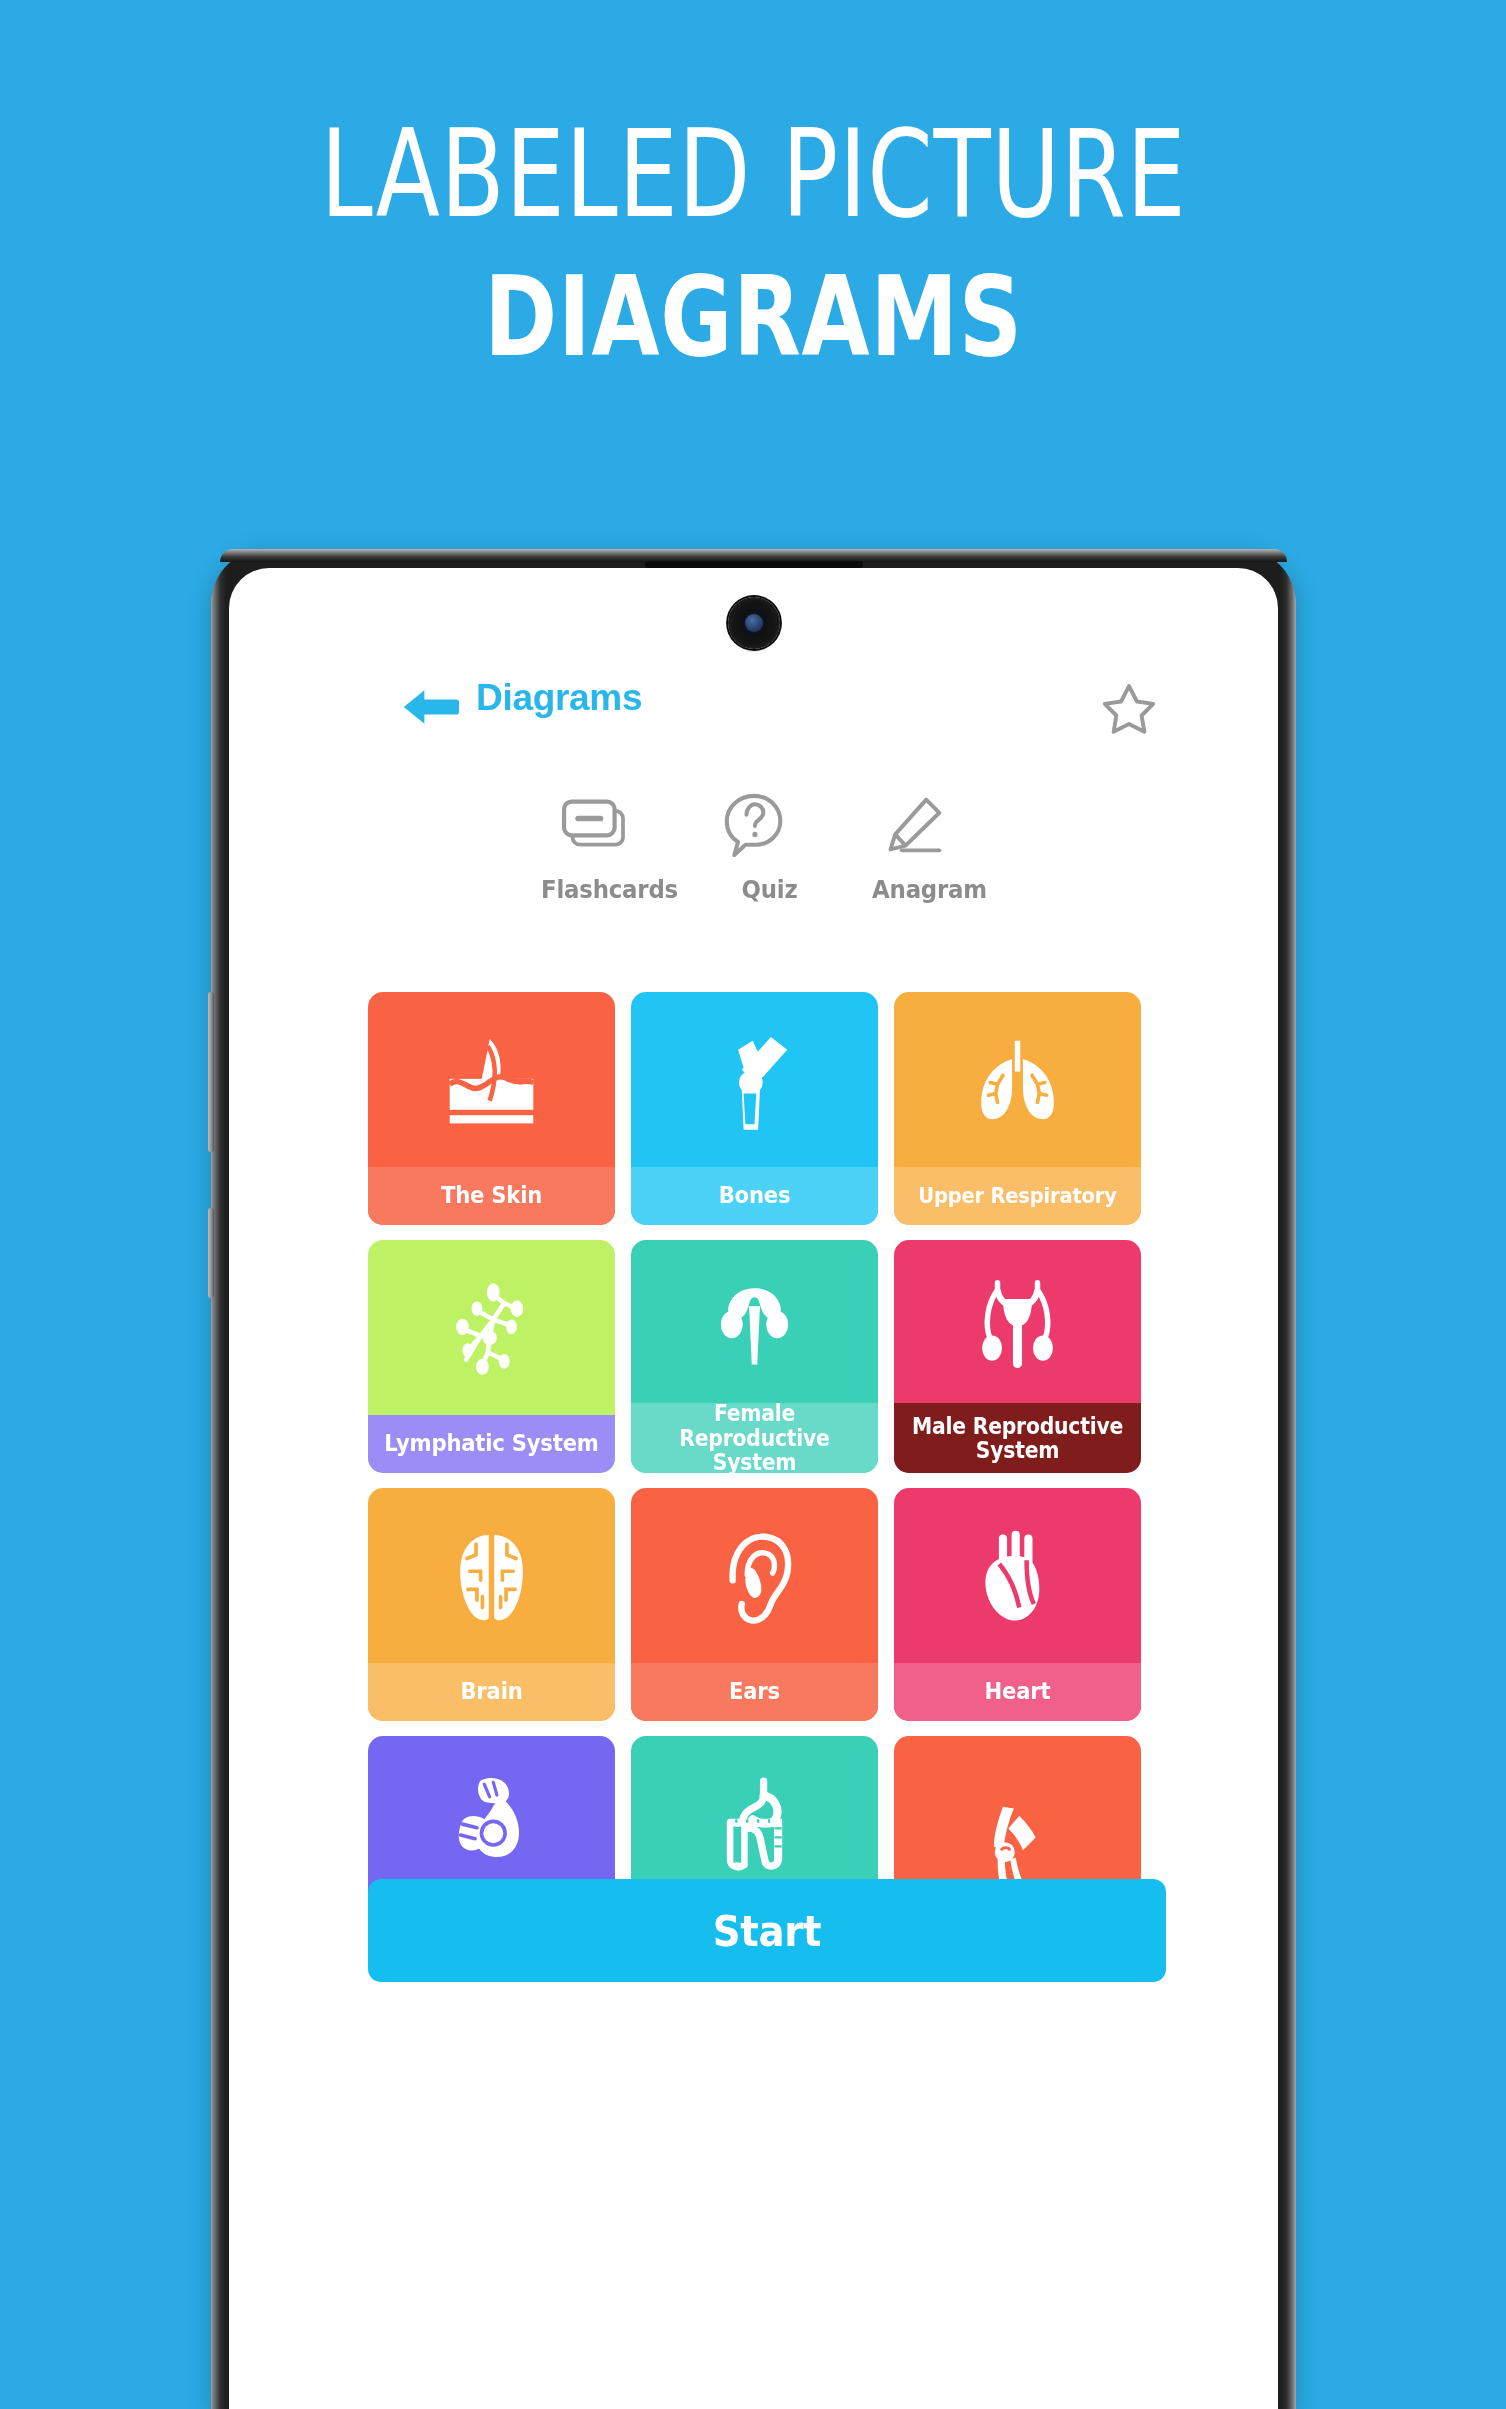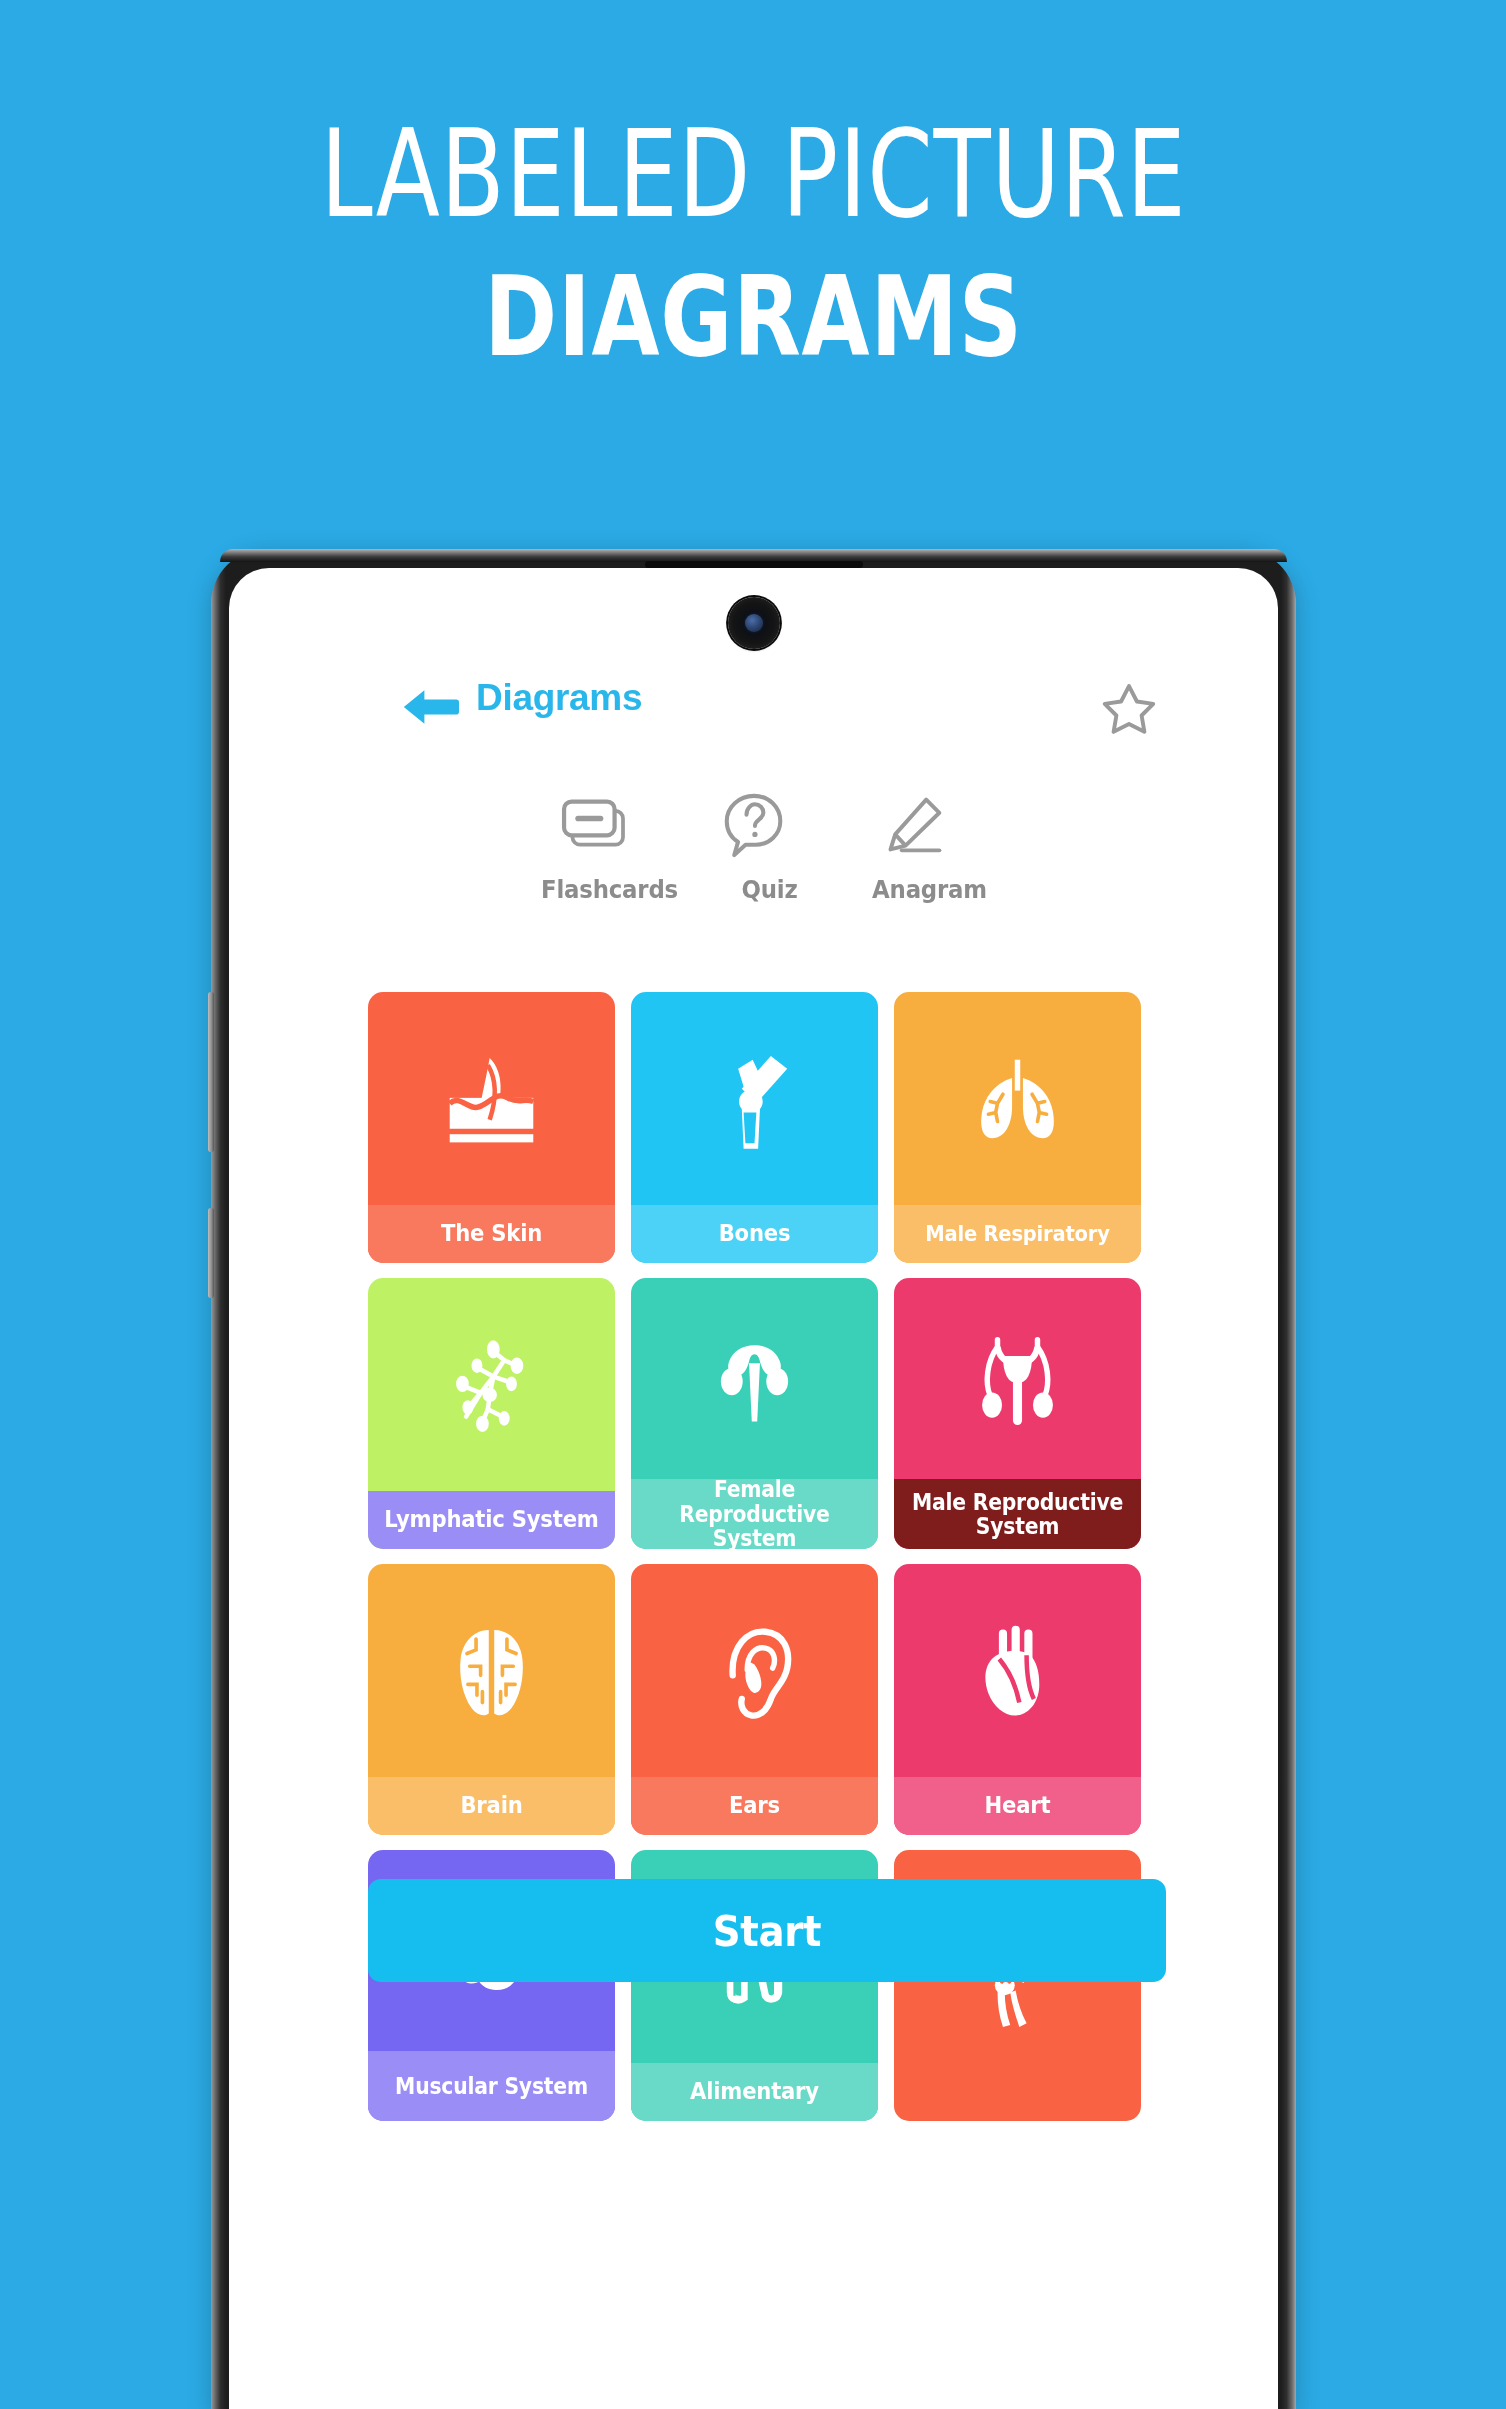--- a/index.html
+++ b/index.html
@@ -115,21 +115,21 @@
     margin-left:32px;
   }
 
   
   .grid{
     position:absolute;left:139px;top:424px;width:798px;
     display:grid;grid-template-columns:repeat(3,247px);
     gap:15px 16px;
   }
   .tile{
-    width:247px;height:271px;border-radius:15px;overflow:hidden;
+    width:247px;height:233px;border-radius:15px;overflow:hidden;
     display:flex;flex-direction:column;position:relative;
   }
   .tile-ico{
     flex:1;display:flex;align-items:center;justify-content:center;
     padding-top:5.6px;
   }
   .tile-label{
     height:58px;display:flex;align-items:center;justify-content:center;
     text-align:center;padding:0 5.6px;
     color:#fff;font-weight:700;font-size:23.5px;line-height:1.08;
@@ -248,21 +248,21 @@
       <div class="tile" style="background:#F8AD3F">
         <div class="tile-ico">
           <svg viewBox="0 0 120 120" width="109" height="109">
             <rect x="57" y="14" width="6" height="34" fill="#fff"></rect>
             <path d="M54 34 C34 40 20 58 20 82 C20 96 26 102 36 100 C48 97 54 82 54 66 Z" fill="#fff"></path>
             <path d="M66 34 C86 40 100 58 100 82 C100 96 94 102 84 100 C72 97 66 82 66 66 Z" fill="#fff"></path>
             <path d="M44 52 L38 62 M38 62 L30 60 M38 62 L36 72 M36 72 L28 74 M36 72 L38 82" stroke="#F8AD3F" stroke-width="4" fill="none" stroke-linecap="round"></path>
             <path d="M76 52 L82 62 M82 62 L90 60 M82 62 L84 72 M84 72 L92 74 M84 72 L82 82" stroke="#F8AD3F" stroke-width="4" fill="none" stroke-linecap="round"></path>
           </svg>
         </div>
-        <div class="tile-label" style="background:#F9BE67;font-size:21.7px">Male Respiratory</div>
+        <div class="tile-label" style="background:#F9BE67;font-size:21.7px">Upper Respiratory</div>
       </div>
 
       <div class="tile" style="background:#bef264">
         <div class="tile-ico">
           <svg viewBox="0 0 120 120" width="109" height="109">
             <g stroke="#fff" stroke-width="5" fill="none" stroke-linecap="round">
               <path d="M32 92 L48 66 L62 48 L74 30"></path>
               <path d="M48 66 L28 58 M48 66 L36 80"></path>
               <path d="M62 48 L44 38 M62 48 L80 54"></path>
               <path d="M74 30 L62 20 M74 30 L88 36"></path>

